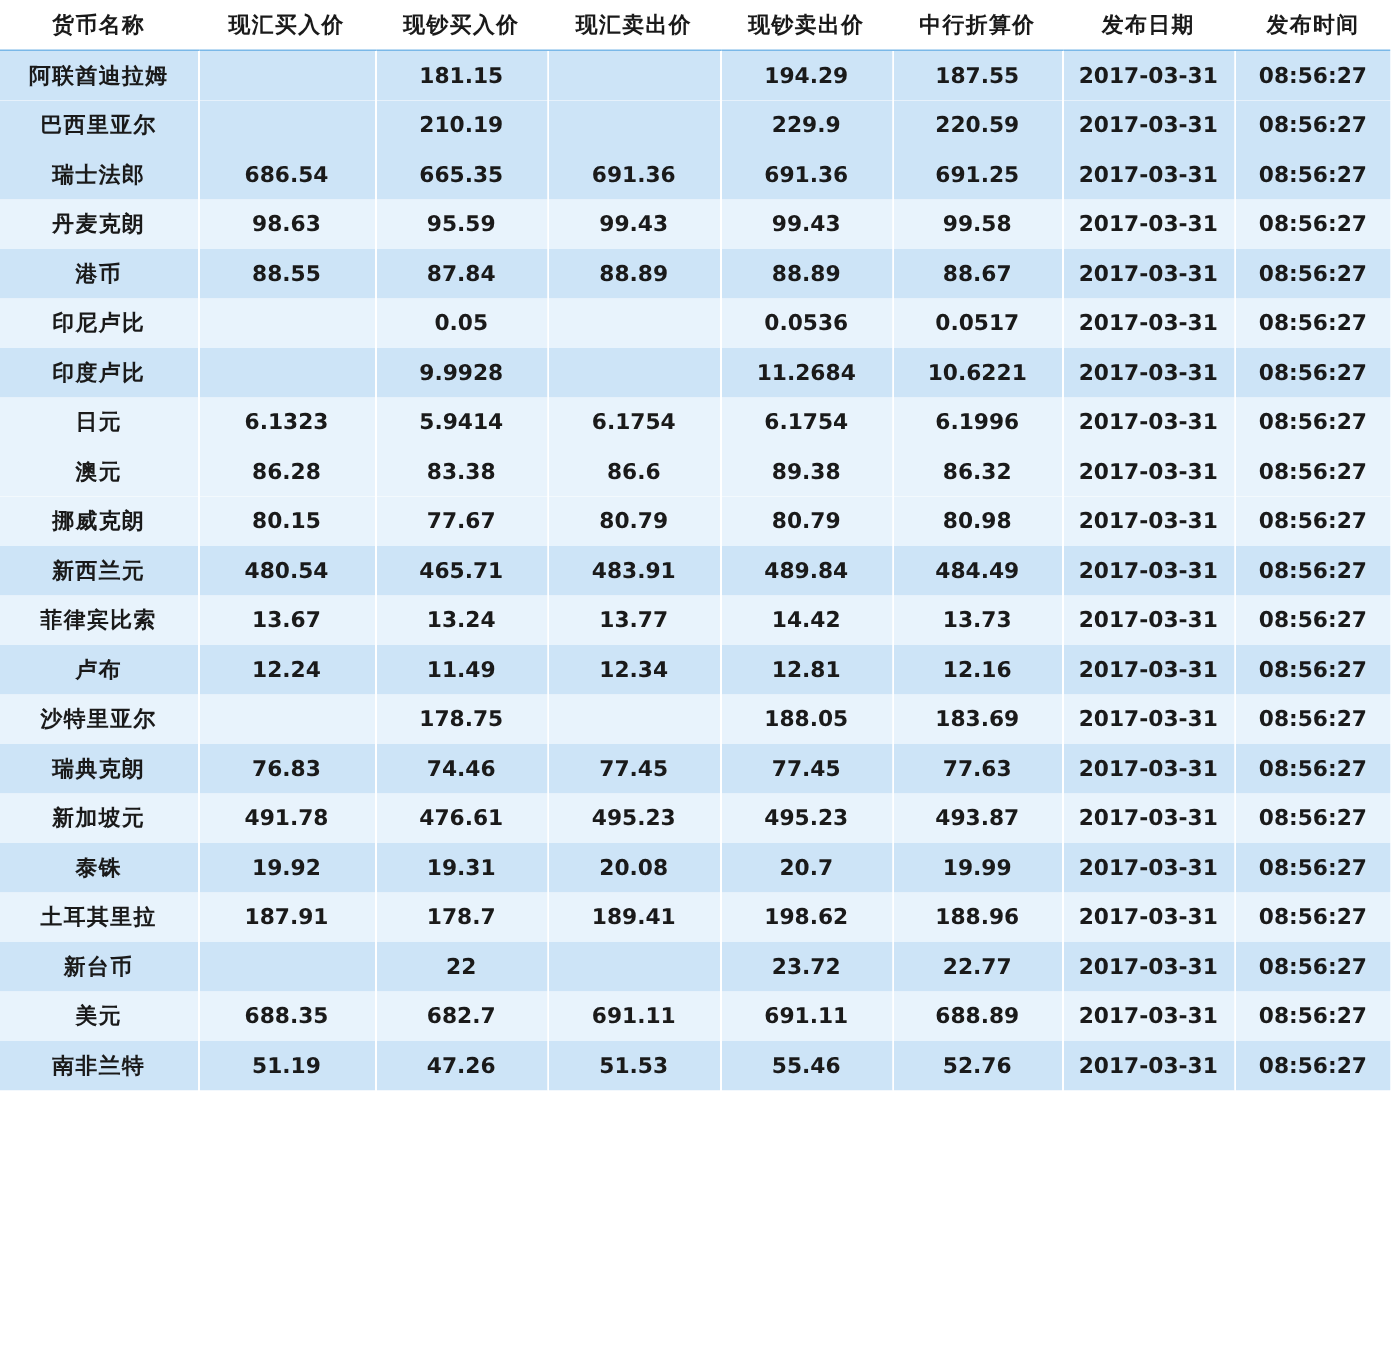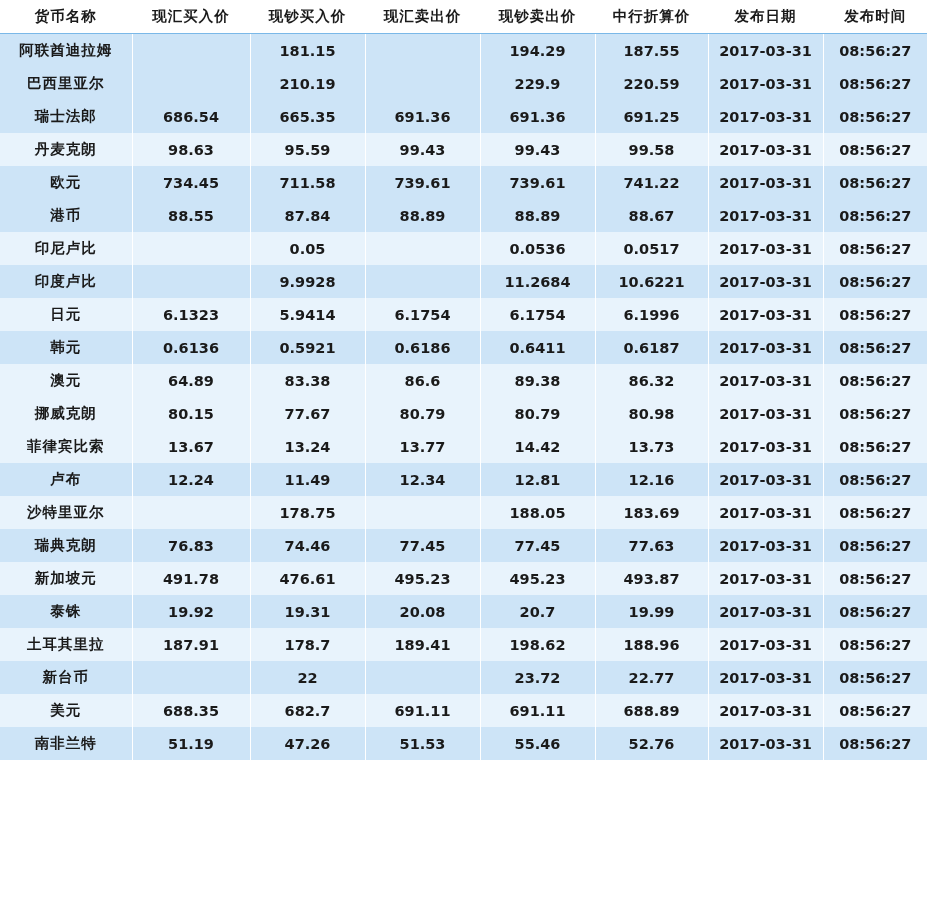--- a/index.html
+++ b/index.html
@@ -123,30 +123,20 @@
         <td class="cur-name">丹麦克朗</td>
         <td class="num">98.63</td>
         <td class="num">95.59</td>
         <td class="num">99.43</td>
         <td class="num">99.43</td>
         <td class="num">99.58</td>
         <td class="num">2017-03-31</td>
         <td class="num">08:56:27</td>
       </tr>
       <tr class="row-odd">
-        <td class="cur-name">欧元</td>
-        <td class="num">734.45</td>
-        <td class="num">711.58</td>
-        <td class="num">739.61</td>
-        <td class="num">739.61</td>
-        <td class="num">741.22</td>
-        <td class="num">2017-03-31</td>
-        <td class="num">08:56:27</td>
-      </tr>
-      <tr class="row-odd">
         <td class="cur-name">港币</td>
         <td class="num">88.55</td>
         <td class="num">87.84</td>
         <td class="num">88.89</td>
         <td class="num">88.89</td>
         <td class="num">88.67</td>
         <td class="num">2017-03-31</td>
         <td class="num">08:56:27</td>
       </tr>
       <tr class="row-even">
@@ -172,50 +162,50 @@
       <tr class="row-even">
         <td class="cur-name">日元</td>
         <td class="num">6.1323</td>
         <td class="num">5.9414</td>
         <td class="num">6.1754</td>
         <td class="num">6.1754</td>
         <td class="num">6.1996</td>
         <td class="num">2017-03-31</td>
         <td class="num">08:56:27</td>
       </tr>
-      <tr class="row-odd">
-        <td class="cur-name">韩元</td>
-        <td class="num">0.6136</td>
-        <td class="num">0.5921</td>
-        <td class="num">0.6186</td>
-        <td class="num">0.6411</td>
-        <td class="num">0.6187</td>
-        <td class="num">2017-03-31</td>
-        <td class="num">08:56:27</td>
-      </tr>
       <tr class="row-even">
         <td class="cur-name">澳元</td>
-        <td class="num">64.89</td>
+        <td class="num">86.28</td>
         <td class="num">83.38</td>
         <td class="num">86.6</td>
         <td class="num">89.38</td>
         <td class="num">86.32</td>
         <td class="num">2017-03-31</td>
         <td class="num">08:56:27</td>
       </tr>
       <tr class="row-even">
         <td class="cur-name">挪威克朗</td>
         <td class="num">80.15</td>
         <td class="num">77.67</td>
         <td class="num">80.79</td>
         <td class="num">80.79</td>
         <td class="num">80.98</td>
         <td class="num">2017-03-31</td>
         <td class="num">08:56:27</td>
       </tr>
+      <tr class="row-odd">
+        <td class="cur-name">新西兰元</td>
+        <td class="num">480.54</td>
+        <td class="num">465.71</td>
+        <td class="num">483.91</td>
+        <td class="num">489.84</td>
+        <td class="num">484.49</td>
+        <td class="num">2017-03-31</td>
+        <td class="num">08:56:27</td>
+      </tr>
       <tr class="row-even">
         <td class="cur-name">菲律宾比索</td>
         <td class="num">13.67</td>
         <td class="num">13.24</td>
         <td class="num">13.77</td>
         <td class="num">14.42</td>
         <td class="num">13.73</td>
         <td class="num">2017-03-31</td>
         <td class="num">08:56:27</td>
       </tr>

